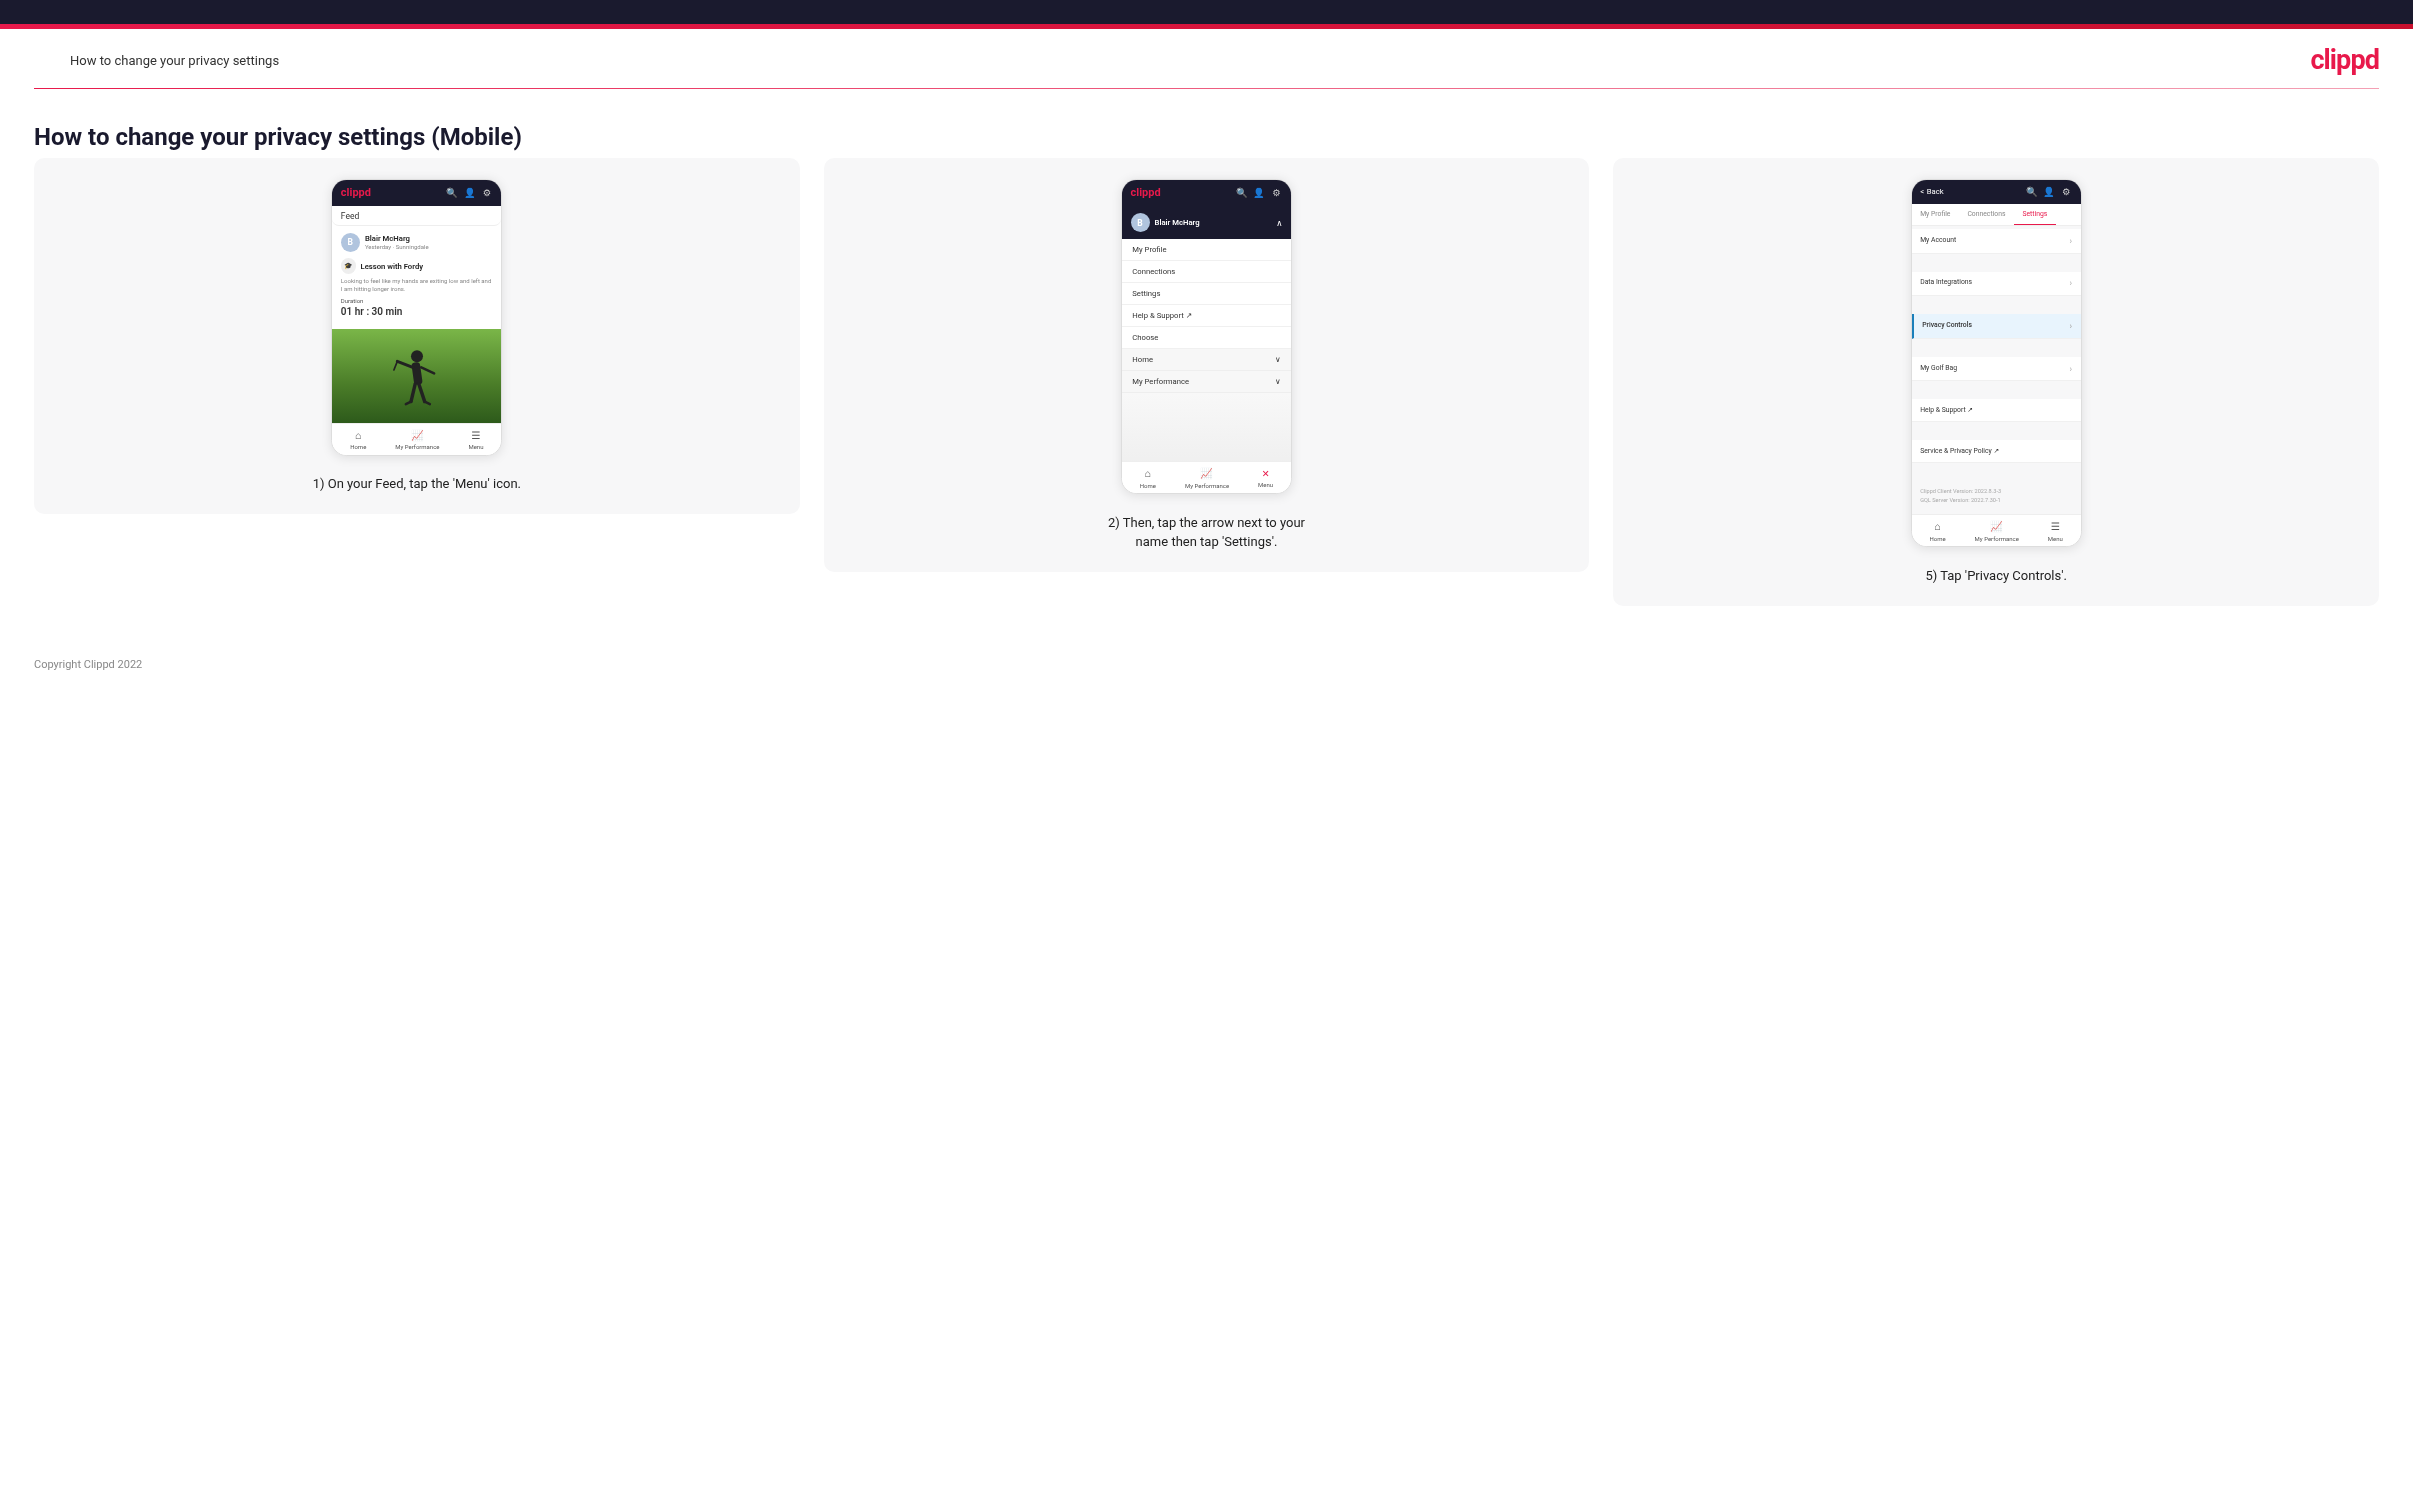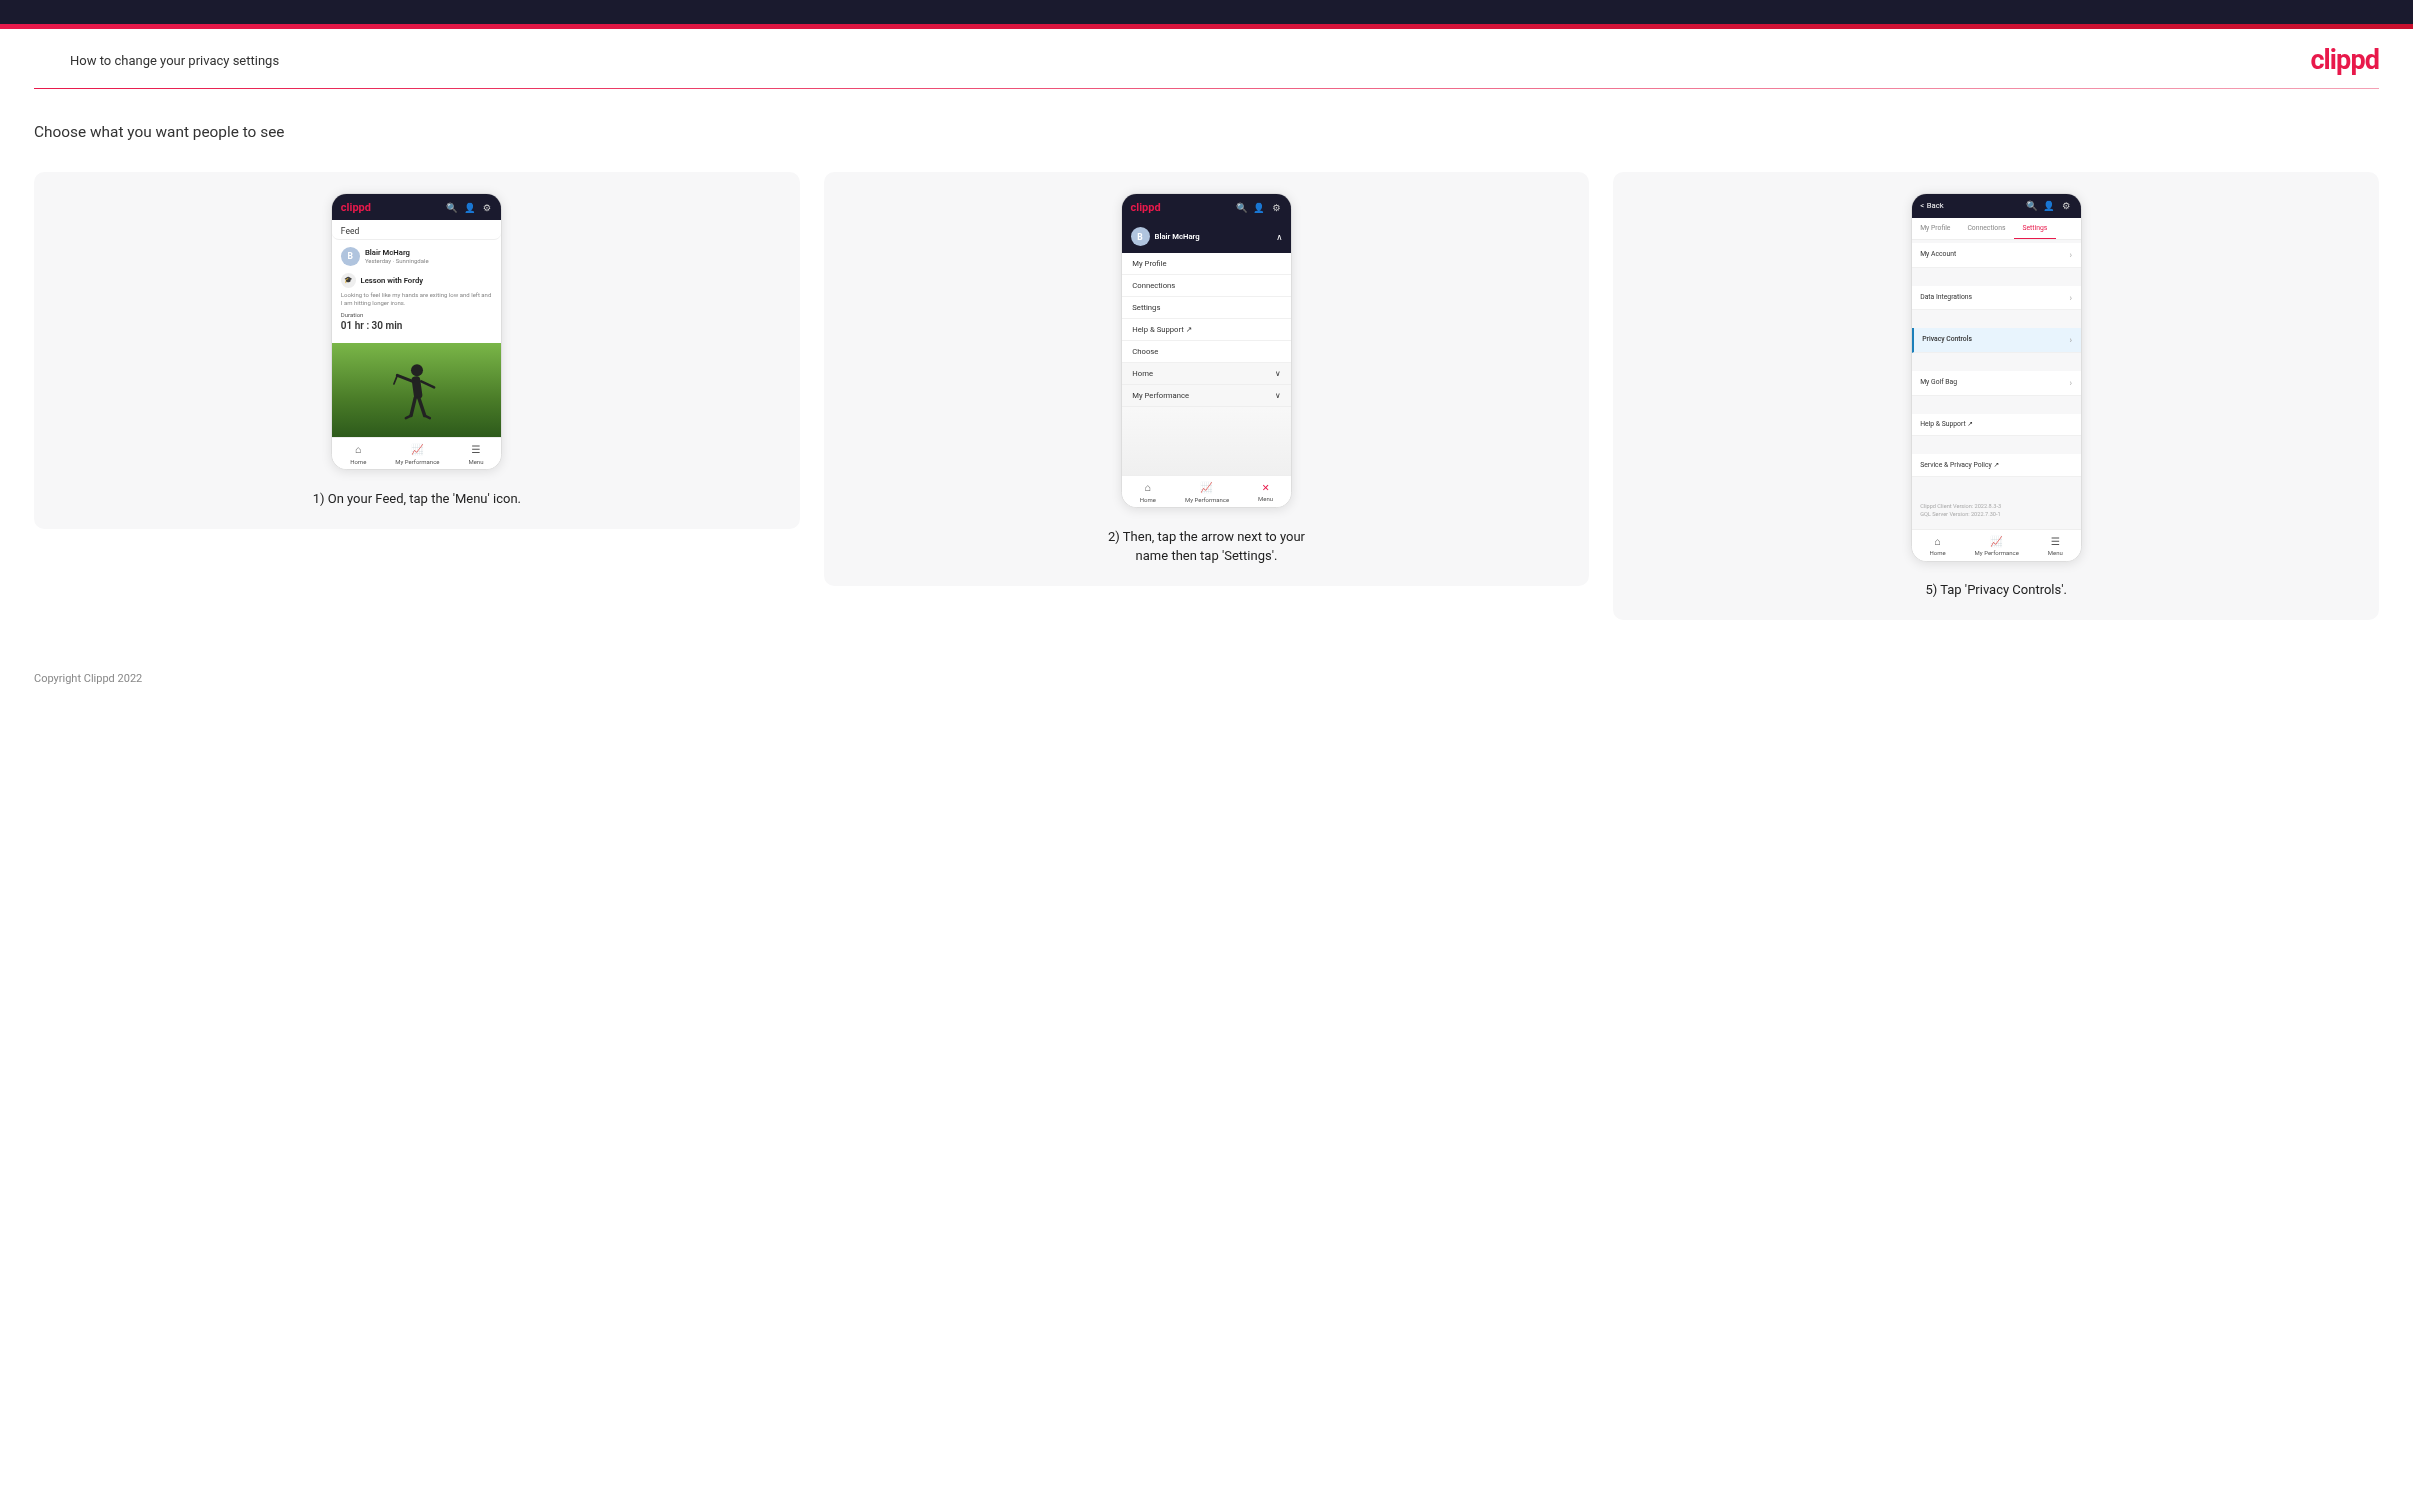--- a/index.html
+++ b/index.html
@@ -377,21 +377,21 @@
 <div class="top-bar"></div>
 <div class="red-bar"></div>
 
 <div class="header">
   <span class="header-title">How to change your privacy settings</span>
   <span class="logo">clippd</span>
 </div>
 <div class="divider"></div>
 
 <div class="main">
-  <p class="page-subheading">Choose what you want people to see</p>
+  <h1 class="page-heading">How to change your privacy settings (Mobile)</h1>
 
   <div class="steps">
 
     <div class="step-card">
       <div class="phone-mockup">
 
         <div class="phone-nav">
           <span class="phone-logo">clippd</span>
           <div class="phone-nav-icons">
             <span class="nav-icon">🔍</span>

